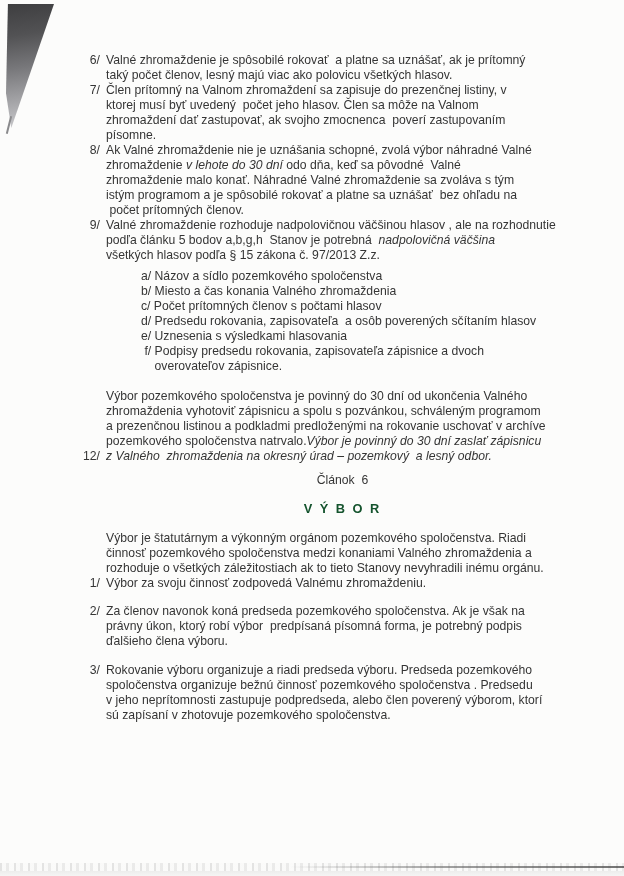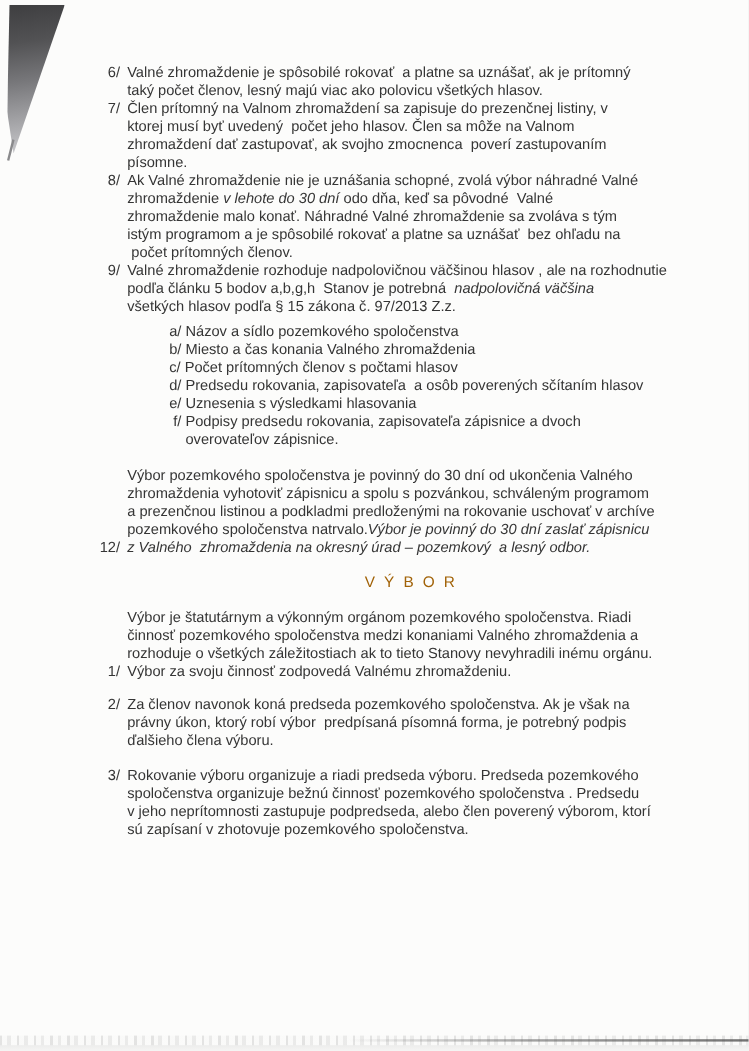--- a/index.html
+++ b/index.html
@@ -18,21 +18,21 @@
   .item{display:flex;}
   .num{flex:0 0 21px;text-align:right;padding-right:6px;white-space:pre;}
   .txt{flex:1;white-space:pre-wrap;}
   em{font-style:italic;}
   .sublist{margin:6px 0 0 62px;white-space:pre-wrap;}
   .mt12{margin-top:15px;align-items:flex-end;}
   .mt13{margin-top:13px;}
   .mt14{margin-top:14px;}
   .h-center{text-align:center;white-space:pre;}
   .h-clanok{margin-top:9px;}
-  .h-vybor{margin-top:13px;font-weight:normal;font-size:12.8px;letter-spacing:2px;color:#a16207;}
+  .h-vybor{margin-top:13px;font-weight:bold;font-size:12.8px;letter-spacing:2px;color:#14532d;}
   
   .corner-artifact{
     position:absolute;left:6px;top:4px;width:48px;height:124px;
     background:linear-gradient(172deg,#3e3e40 0%,#525254 25%,#77777a 50%,#a3a3a6 75%,#cfcfd2 100%);
     clip-path:polygon(4% 0%,100% 0%,11% 100%,0% 72%);
   }
   .corner-tail{
     position:absolute;left:8px;top:116px;width:1.5px;height:18px;
     background:#8a8a8c;transform:rotate(14deg);
   }
@@ -104,20 +104,21 @@
 
     <div class="item mt12">
       <span class="num">12/</span>
       <span class="txt"><span>Výbor pozemkového spoločenstva je povinný do 30 dní od ukončenia Valného
 zhromaždenia vyhotoviť zápisnicu a spolu s pozvánkou, schváleným programom
 a prezenčnou listinou a podkladmi predloženými na rokovanie uschovať v archíve
 pozemkového spoločenstva natrvalo.</span><em>Výbor je povinný do 30 dní zaslať zápisnicu
 z Valného  zhromaždenia na okresný úrad – pozemkový  a lesný odbor.</em></span>
     </div>
 
+    <div class="h-center h-clanok">Článok  6</div>
     <div class="h-center h-vybor">V Ý B O R</div>
 
     <div class="item mt12">
       <span class="num">1/</span>
       <span class="txt">Výbor je štatutárnym a výkonným orgánom pozemkového spoločenstva. Riadi
 činnosť pozemkového spoločenstva medzi konaniami Valného zhromaždenia a
 rozhoduje o všetkých záležitostiach ak to tieto Stanovy nevyhradili inému orgánu.
 Výbor za svoju činnosť zodpovedá Valnému zhromaždeniu.</span>
     </div>
 

